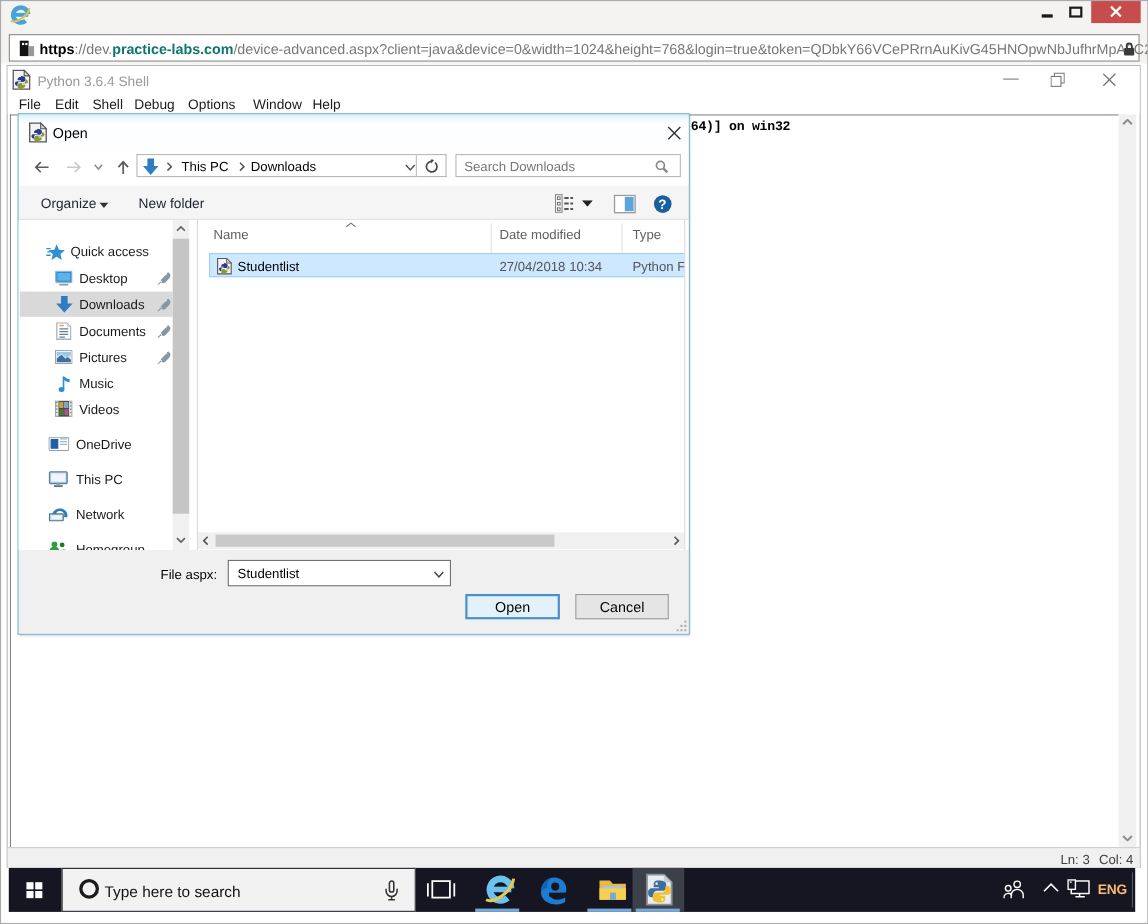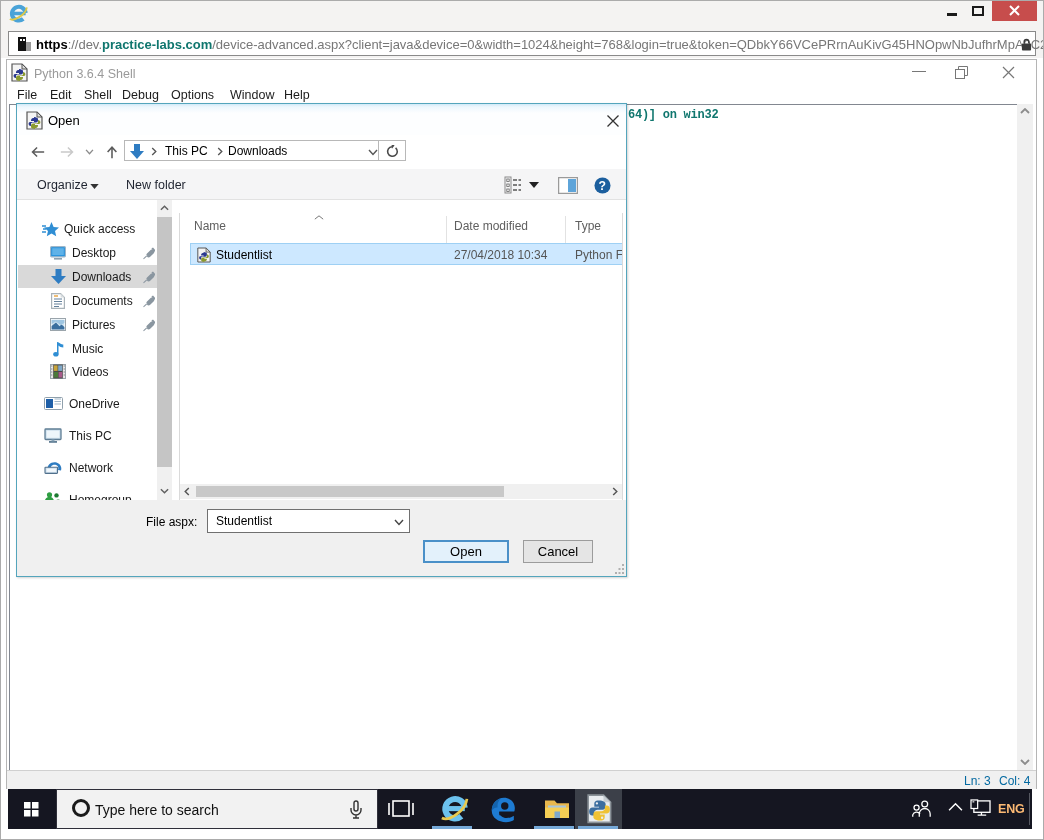--- a/index.html
+++ b/index.html
@@ -26,22 +26,22 @@
 
 #shell { left:6px; top:1px; width:1031px; height:730px; background:#fff; border:1px solid #b5b5b5; }
 #shelltitle { left:0; top:0; width:100%; height:28px; background:#fff; }
 #pyicon1 { left:4px; top:3px; width:17px; height:19px; }
 #shelltitle .t { left:27px; top:7px; font-size:12.5px; color:#9a9a9a; }
 .capbtn { color:#777; font-size:14px; }
 #menubar { left:0; top:28px; width:100%; height:15px; background:#fff; font-size:12.5px; color:#1c1c1c; }
 #menubar span { position:absolute; top:0px; }
 #textarea { left:2px; top:44px; width:1008px; height:666px; background:#fff; border-top:1px solid #828790; border-left:1px solid #828790; }
 #shellscroll { left:1010px; top:44px; width:16px; height:666px; background:#f0f0f0; }
-#shelltext { font-family:"Liberation Mono", monospace; font-size:12px; font-weight:bold; color:#0f766e; letter-spacing:-0.25px; }
-#statusbar { left:0; top:710px; width:100%; height:19px; background:#f0f0f0; border-top:1px solid #d0d0d0; font-size:12px; color:#0369a1; }
+#shelltext { font-family:"Liberation Mono", monospace; font-size:12px; font-weight:bold; color:#000000; letter-spacing:-0.25px; }
+#statusbar { left:0; top:710px; width:100%; height:19px; background:#f0f0f0; border-top:1px solid #d0d0d0; font-size:12px; color:#404040; }
 
 
 #taskbar { left:8px; top:731px; width:1024px; height:40px; background:#151621; }
 #startbtn { left:0; top:0; width:48px; height:40px; }
 #searchbox { left:48px; top:0; width:322px; height:40px; background:#f2f2f2; border:1px solid #2f2f3a; }
 #searchbox .circ { position:absolute; left:15px; top:9px; width:18px; height:18px; border:3px solid #1b1b1b; border-radius:50%; }
 #searchbox .txt { position:absolute; left:38px; top:12px; font-size:14px; color:#111; }
 .tbicon { position:absolute; top:0; width:44px; height:40px; }
 .tbline { position:absolute; height:3px; background:#76a9d8; top:37px; }
 
@@ -52,29 +52,29 @@
 #dlgtitle .t { left:31px; top:9px; font-size:13px; color:#000; }
 #dlgclose { left:588px; top:9px; width:16px; height:16px; color:#333; }
 #navrow { left:0; top:31px; width:100%; height:34px; background:#fff; }
 #crumbbox { left:107px; top:5px; width:255px; height:21px; border:1px solid #b8b8b8; background:#fff; }
 #refrbox { left:362px; top:5px; width:27px; height:21px; border:1px solid #b8b8b8; border-left:none; background:#fff; }
 #searchbox2 { left:397px; top:5px; width:205px; height:21px; border:1px solid #b8b8b8; background:#fff; }
 #toolbar { left:0; top:65px; width:100%; height:31px; background:#f5f5f6; border-bottom:1px solid #e2e2e2; font-size:12.5px; color:#1f2430; }
 #dlgbody { left:0; top:96px; width:100%; height:300px; background:#fff; }
 #navpane { left:0; top:0; width:140px; height:300px; background:#fff; font-size:12px; color:#1a1a1a; }
 #navscroll { left:140px; top:0; width:15px; height:300px; background:#f0f0f0; }
-#listarea { left:162px; top:0; width:444px; height:300px; background:#fff; border-left:1px solid #dadada; border-right:1px solid #dadada; overflow:hidden;margin-top:13px; }
+#listarea { left:162px; top:0; width:444px; height:300px; background:#fff; border-left:1px solid #dadada; border-right:1px solid #dadada; overflow:hidden; }
 #listarea span { white-space:nowrap; }
 #hscroll { left:163px; top:284px; width:442px; height:15px; background:#f0f0f0; }
 #dlgfooter { left:0; top:396px; width:100%; height:76px; background:#f0f0f0; }
 .hdr { font-size:12px; color:#5f5f5f; }
 #navpane span { position:absolute; white-space:nowrap; }
 .combo { position:absolute; border:1px solid #707070; background:#fff; font-size:12px; color:#000; }
 #openbtn { left:406px; top:40px; width:86px; height:23px; background:#e3f1fb; border:2px solid #4a90c8; font-size:13px; color:#000; text-align:center; line-height:19px; }
-#cancelbtn { left:506px; top:40px; width:70px; height:23px; background:#e5e5e5; border:1px solid #9c9c9c; font-size:13px; color:#000; text-align:center; line-height:21px; }
+#cancelbtn { left:506px; top:40px; width:85px; height:23px; background:#e5e5e5; border:1px solid #9c9c9c; font-size:13px; color:#000; text-align:center; line-height:21px; }
 </style>
 </head>
 <body>
 <div id="root">
   <div id="outerborder" class="abs"></div>
 
   <div id="ietitle" class="abs">
     <svg class="abs" style="left:9px;top:4px" width="19" height="19" viewBox="0 0 32 32">
       <path d="M28 15 A11.5 11.5 0 1 0 24 25" stroke="#4aa3d8" stroke-width="7" fill="none"></path>
       <rect x="5" y="13" width="23" height="6" fill="#4aa3d8"></rect>
@@ -259,20 +259,27 @@
           <svg class="abs" style="left:243px;top:8px" width="10" height="7" viewBox="0 0 10 7">
               <path d="M1 1 L5 5.5 L9 1" fill="none" stroke="#555" stroke-width="1.4"></path>
             </svg>
         </div>
         <div id="refrbox" class="abs">
           <svg class="abs" style="left:7px;top:4px" width="13" height="13" viewBox="0 0 14 14">
               <g transform="rotate(-50 7 7)">
                 <path d="M12.2 7 a5.2 5.2 0 1 1 -1.6 -3.8" fill="none" stroke="#4a4a4a" stroke-width="1.7"></path>
                 <path d="M13.3 0.2 L13.3 4.6 L8.9 4.6 Z" fill="#4a4a4a"></path>
               </g>
+            </svg>
+        </div>
+        <div id="searchbox2" class="abs">
+          <span class="abs" style="left:7px;top:3px;font-size:12px;color:#777">Search Downloads</span>
+          <svg class="abs" style="left:180px;top:4px" width="13" height="13" viewBox="0 0 14 14">
+              <circle cx="5.8" cy="5.8" r="3.9" fill="none" stroke="#8a8a8a" stroke-width="1.7"></circle>
+              <path d="M8.6 8.6 L12.6 12.6" stroke="#8a8a8a" stroke-width="2.4"></path>
             </svg>
         </div>
       </div>
       <div id="toolbar" class="abs">
         <span class="abs" style="left:20px;top:9px">Organize</span>
         <svg class="abs" style="left:73px;top:15px" width="9" height="5" viewBox="0 0 10 6">
             <path d="M0 0 L5 6 L10 0 z" fill="#333"></path>
           </svg>
         <span class="abs" style="left:109px;top:9px">New folder</span>
         <svg class="abs" style="left:487px;top:7px" width="18" height="18" viewBox="0 0 18 18">

